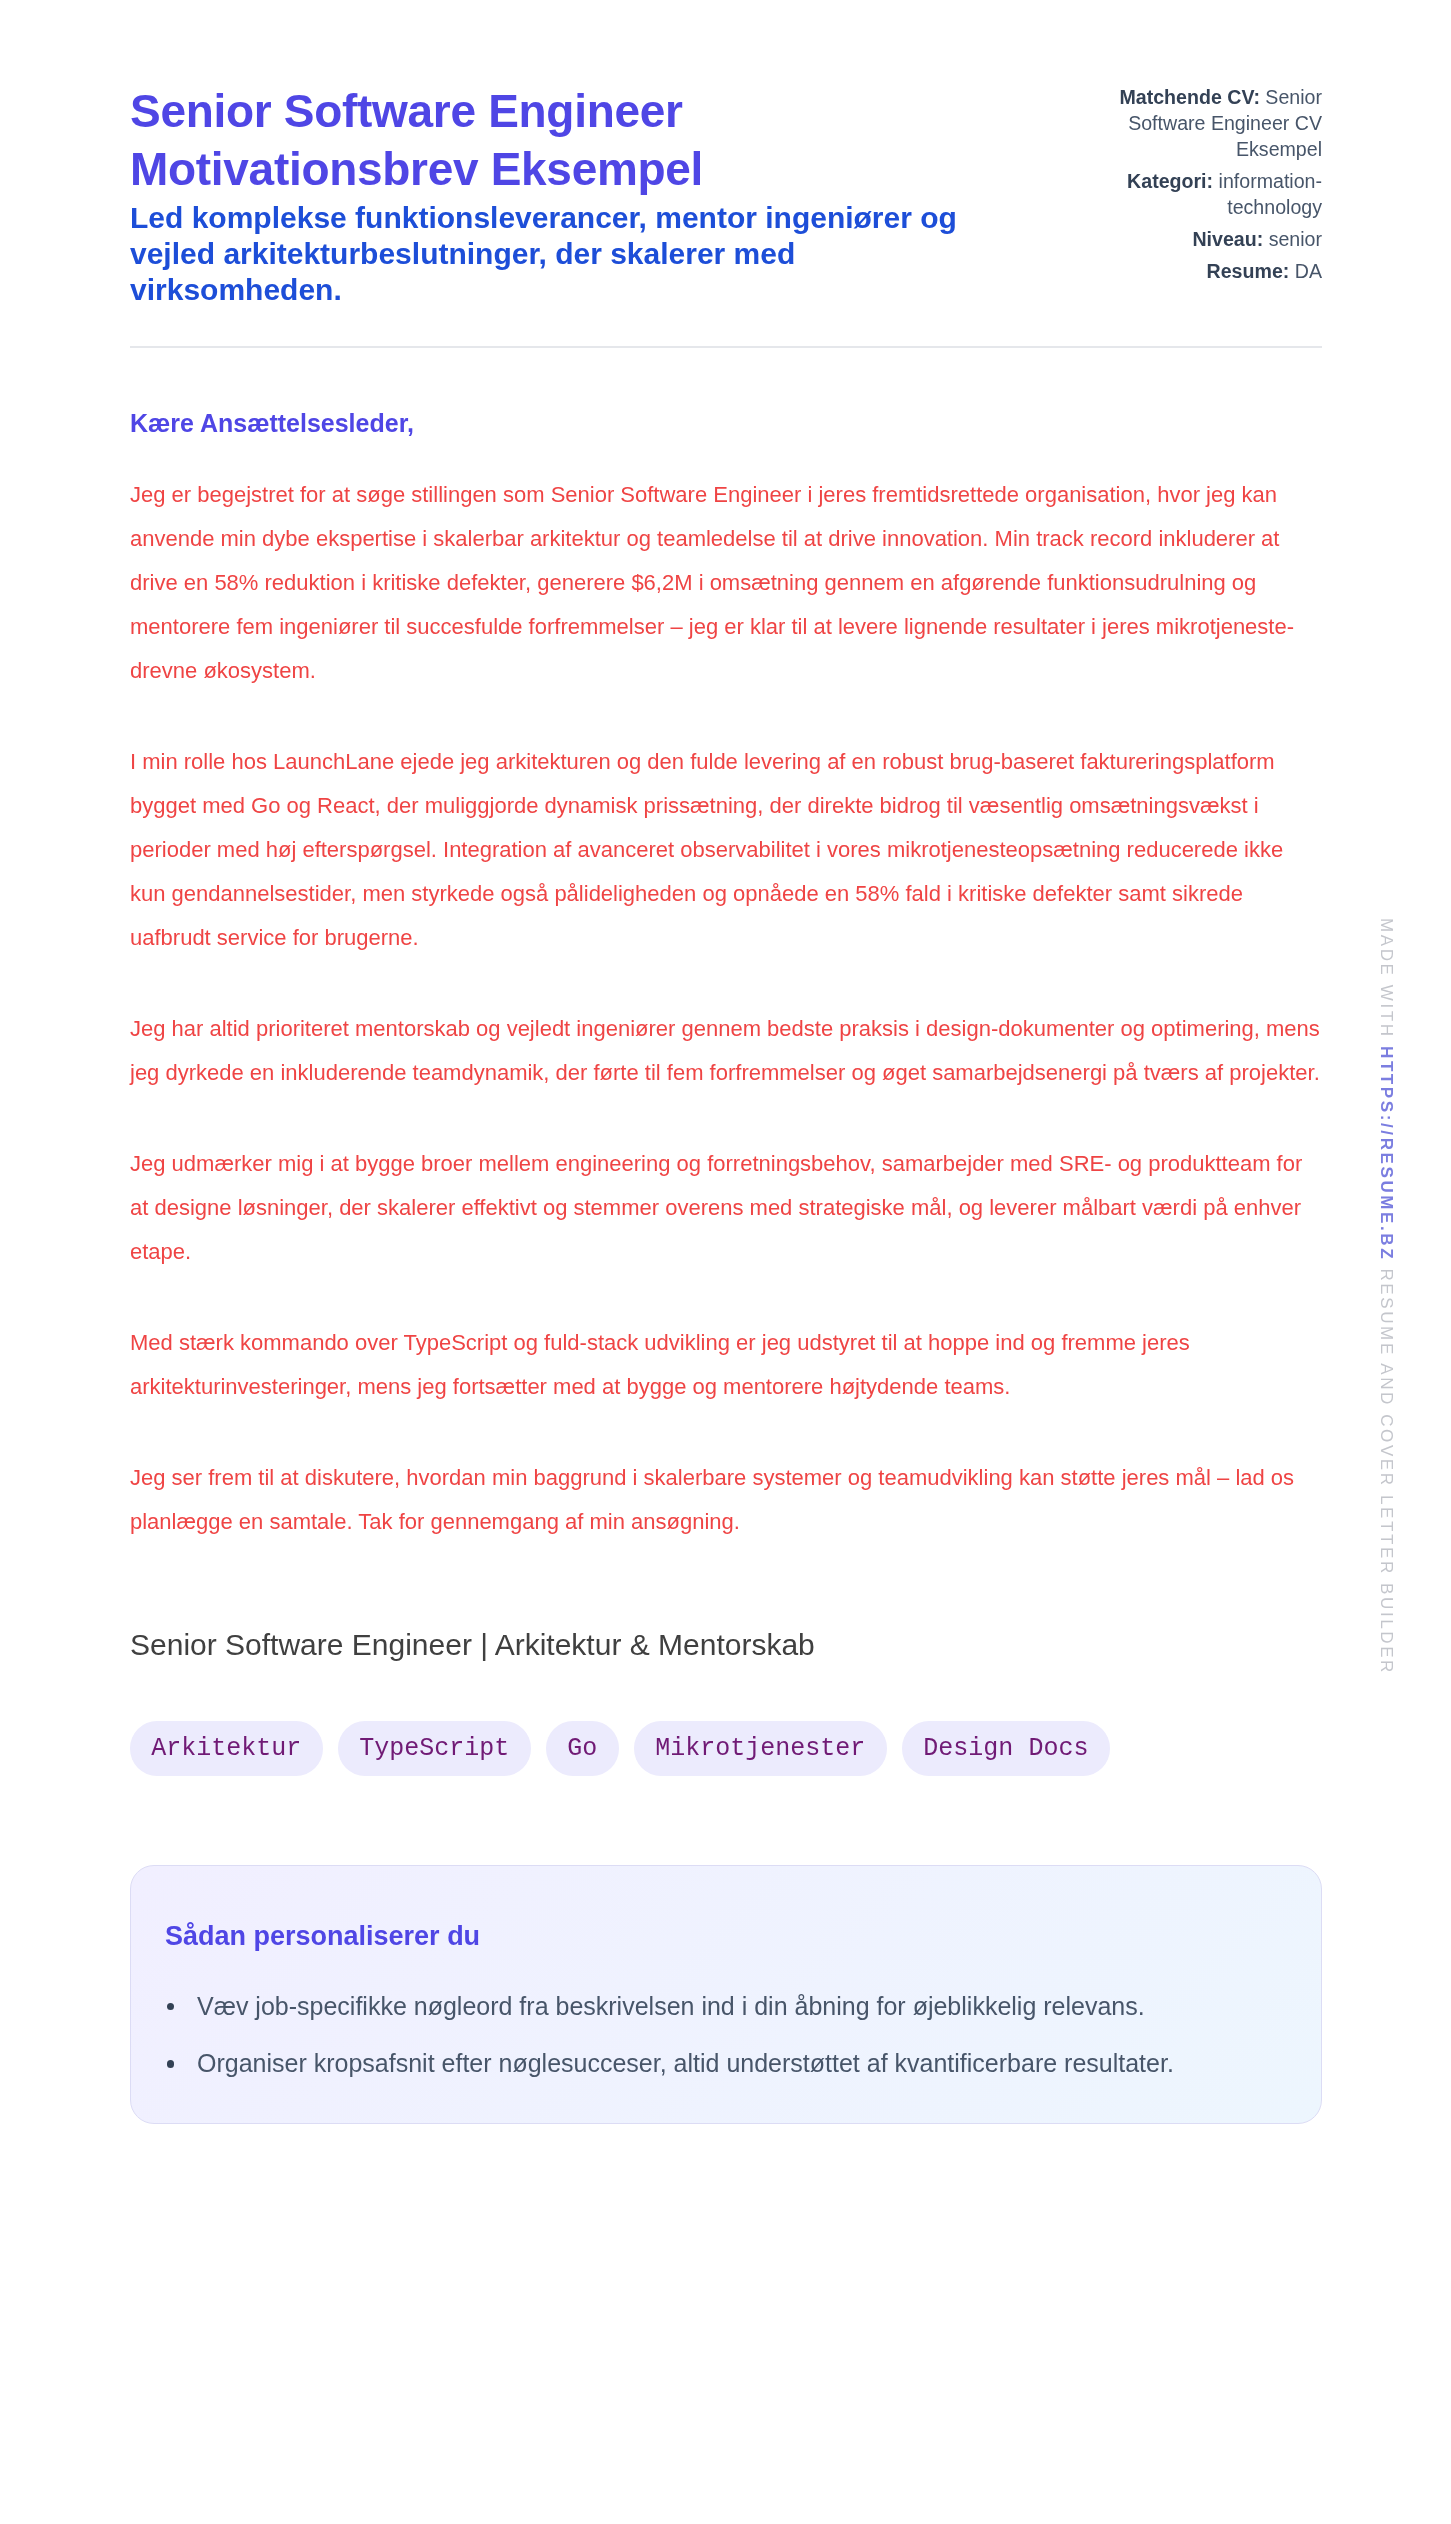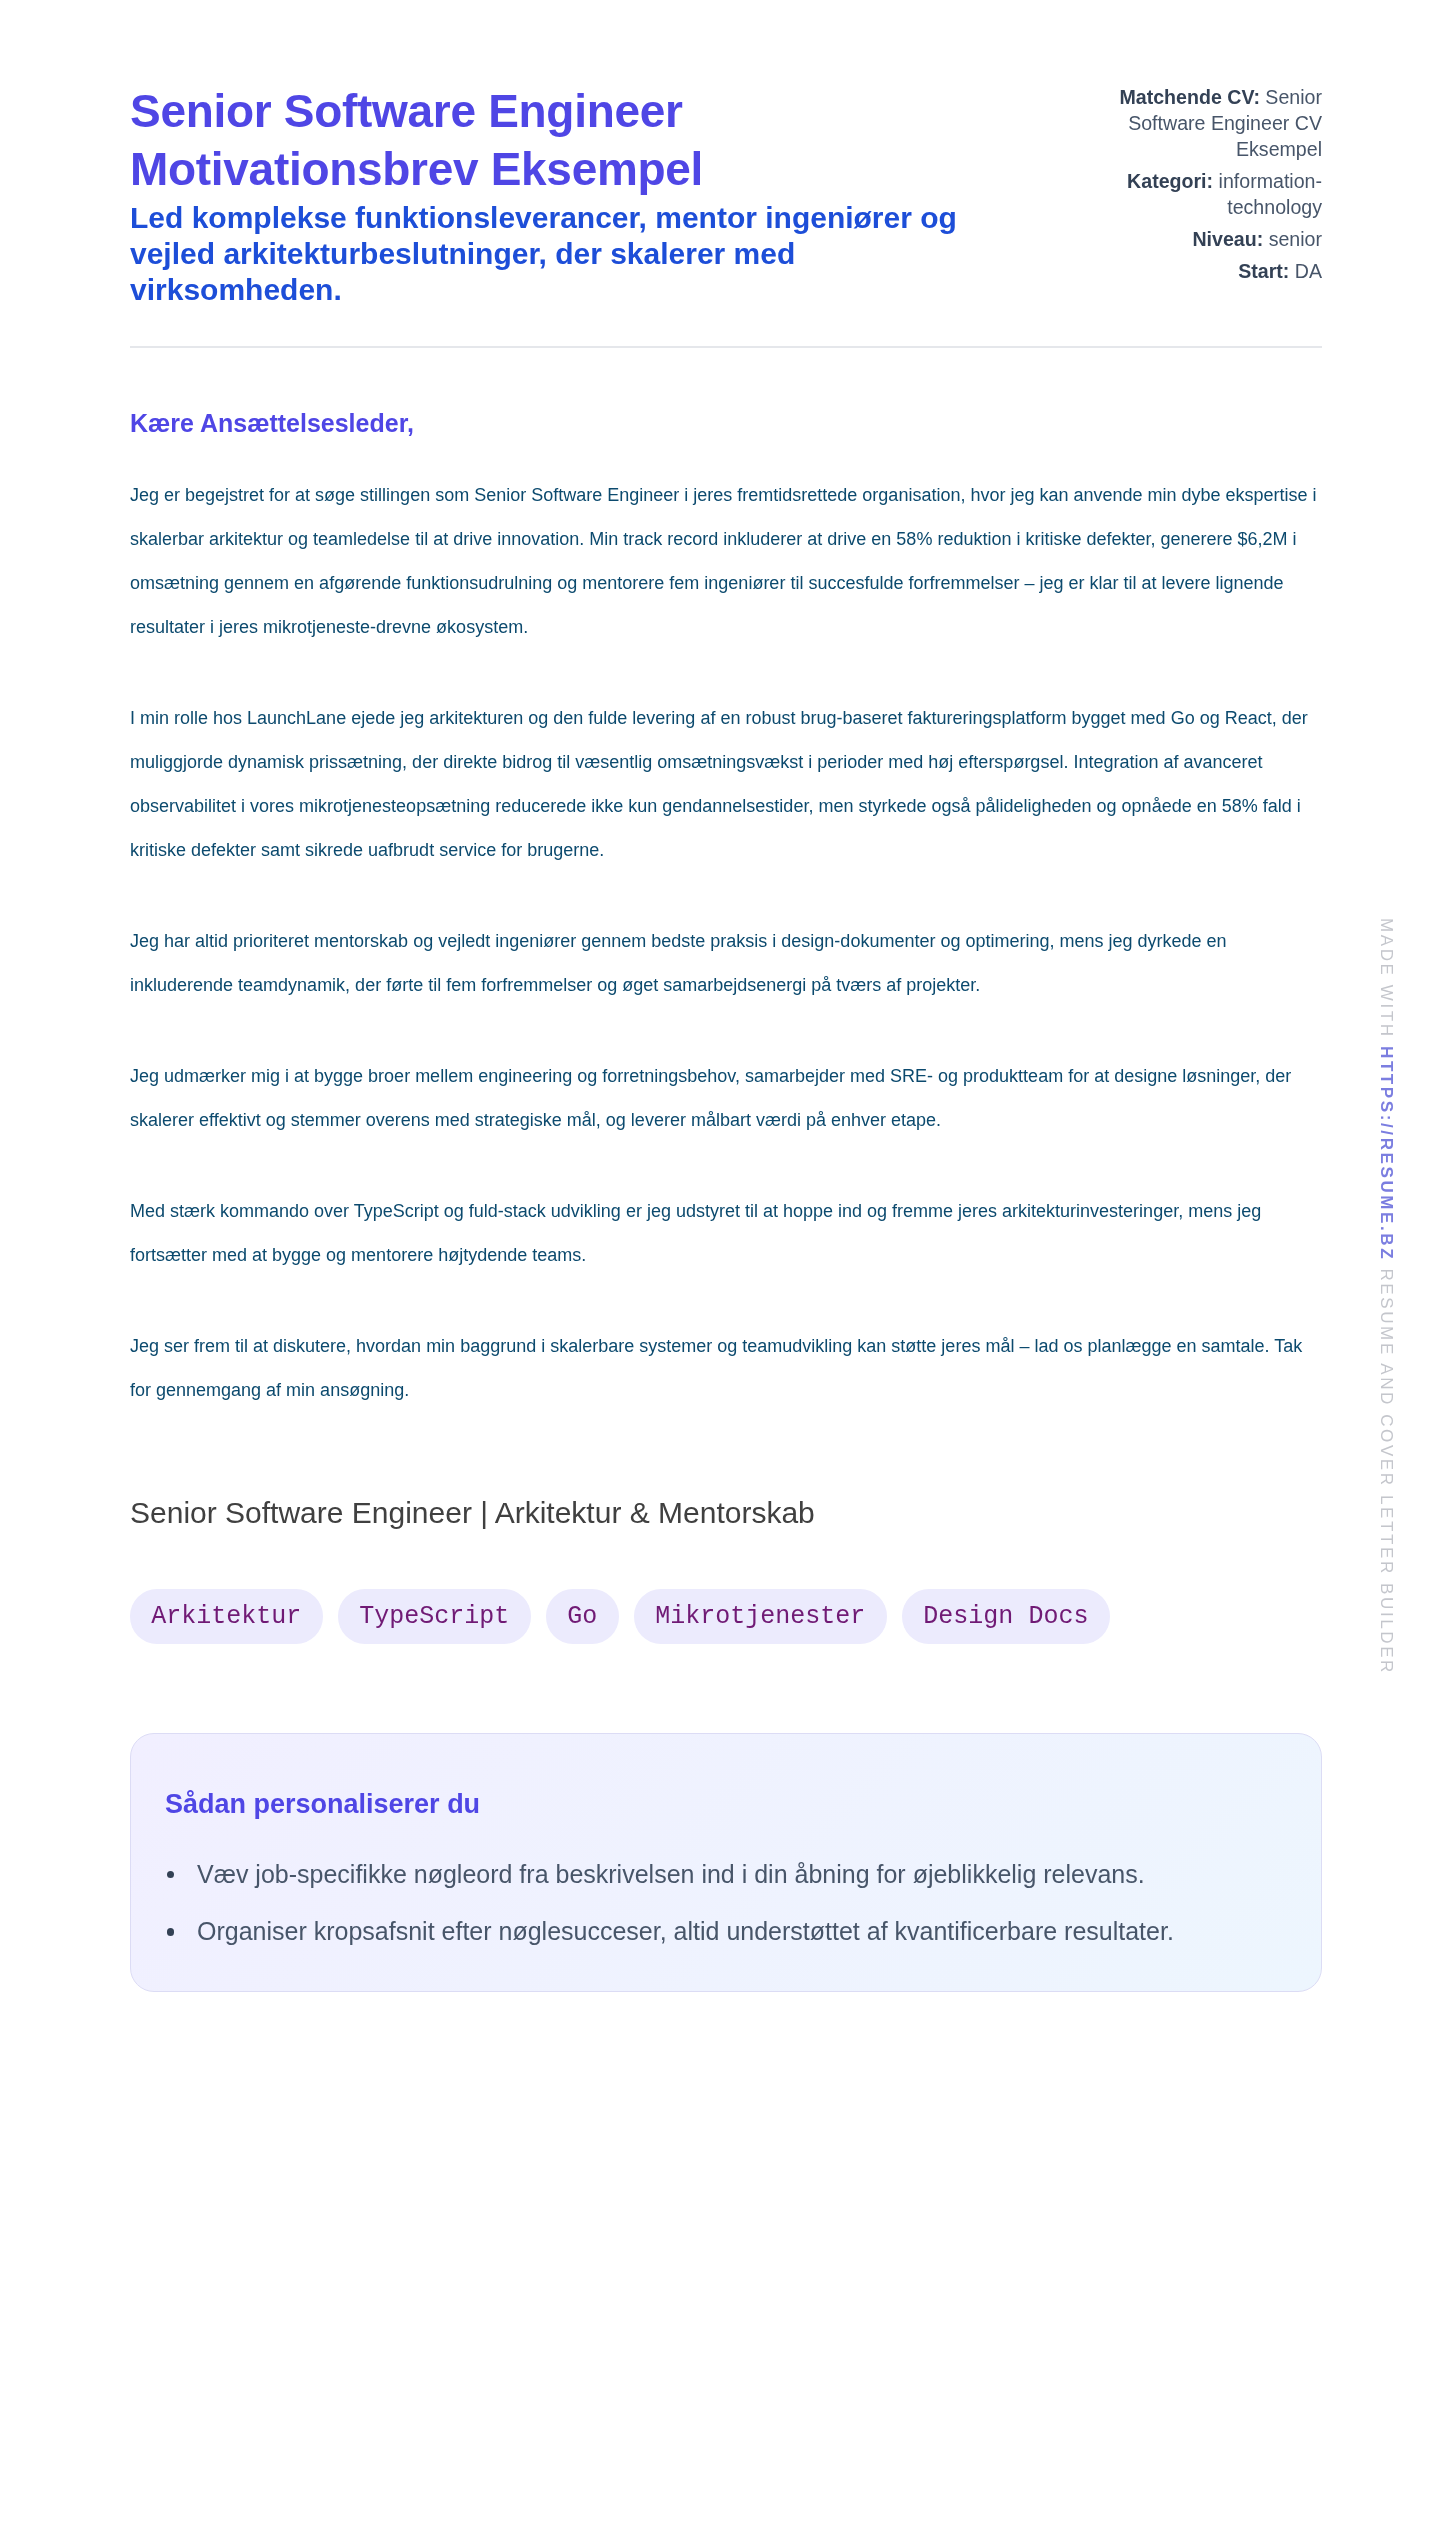--- a/index.html
+++ b/index.html
@@ -58,23 +58,23 @@
     
     .salutation {
       margin-top: 60px;
       font-size: 25px;
       font-weight: 700;
       color: #4f46e5;
       line-height: 31px;
     }
     .paragraphs { margin-top: 34px; }
     .para {
-      font-size: 18px;
+      font-size: 22px;
       line-height: 44px;
-      color: #0c4a6e;
+      color: #ef4444;
       margin-bottom: 47px;
     }
     .para:last-child { margin-bottom: 0; }
 
     
     .signature { margin-top: 85px; }
     .sig-name {
       font-size: 25px;
       font-weight: 700;
       color: #111827;
@@ -182,21 +182,21 @@
         </div>
         <div class="meta-row">
           <span class="meta-label">Kategori:</span>
           <span>information-technology</span>
         </div>
         <div class="meta-row">
           <span class="meta-label">Niveau:</span>
           <span>senior</span>
         </div>
         <div class="meta-row">
-          <span class="meta-label">Start:</span>
+          <span class="meta-label">Resume:</span>
           <span>DA</span>
         </div>
       </div>
     </header>
 
     <section>
       <p class="salutation">Kære Ansættelsesleder,</p>
       <div class="paragraphs">
         <p class="para">Jeg er begejstret for at søge stillingen som Senior Software Engineer i jeres fremtidsrettede organisation, hvor jeg kan anvende min dybe ekspertise i skalerbar arkitektur og teamledelse til at drive innovation. Min track record inkluderer at drive en 58% reduktion i kritiske defekter, generere $6,2M i omsætning gennem en afgørende funktionsudrulning og mentorere fem ingeniører til succesfulde forfremmelser – jeg er klar til at levere lignende resultater i jeres mikrotjeneste-drevne økosystem.</p>
         <p class="para">I min rolle hos LaunchLane ejede jeg arkitekturen og den fulde levering af en robust brug-baseret faktureringsplatform bygget med Go og React, der muliggjorde dynamisk prissætning, der direkte bidrog til væsentlig omsætningsvækst i perioder med høj efterspørgsel. Integration af avanceret observabilitet i vores mikrotjenesteopsætning reducerede ikke kun gendannelsestider, men styrkede også pålideligheden og opnåede en 58% fald i kritiske defekter samt sikrede uafbrudt service for brugerne.</p>

